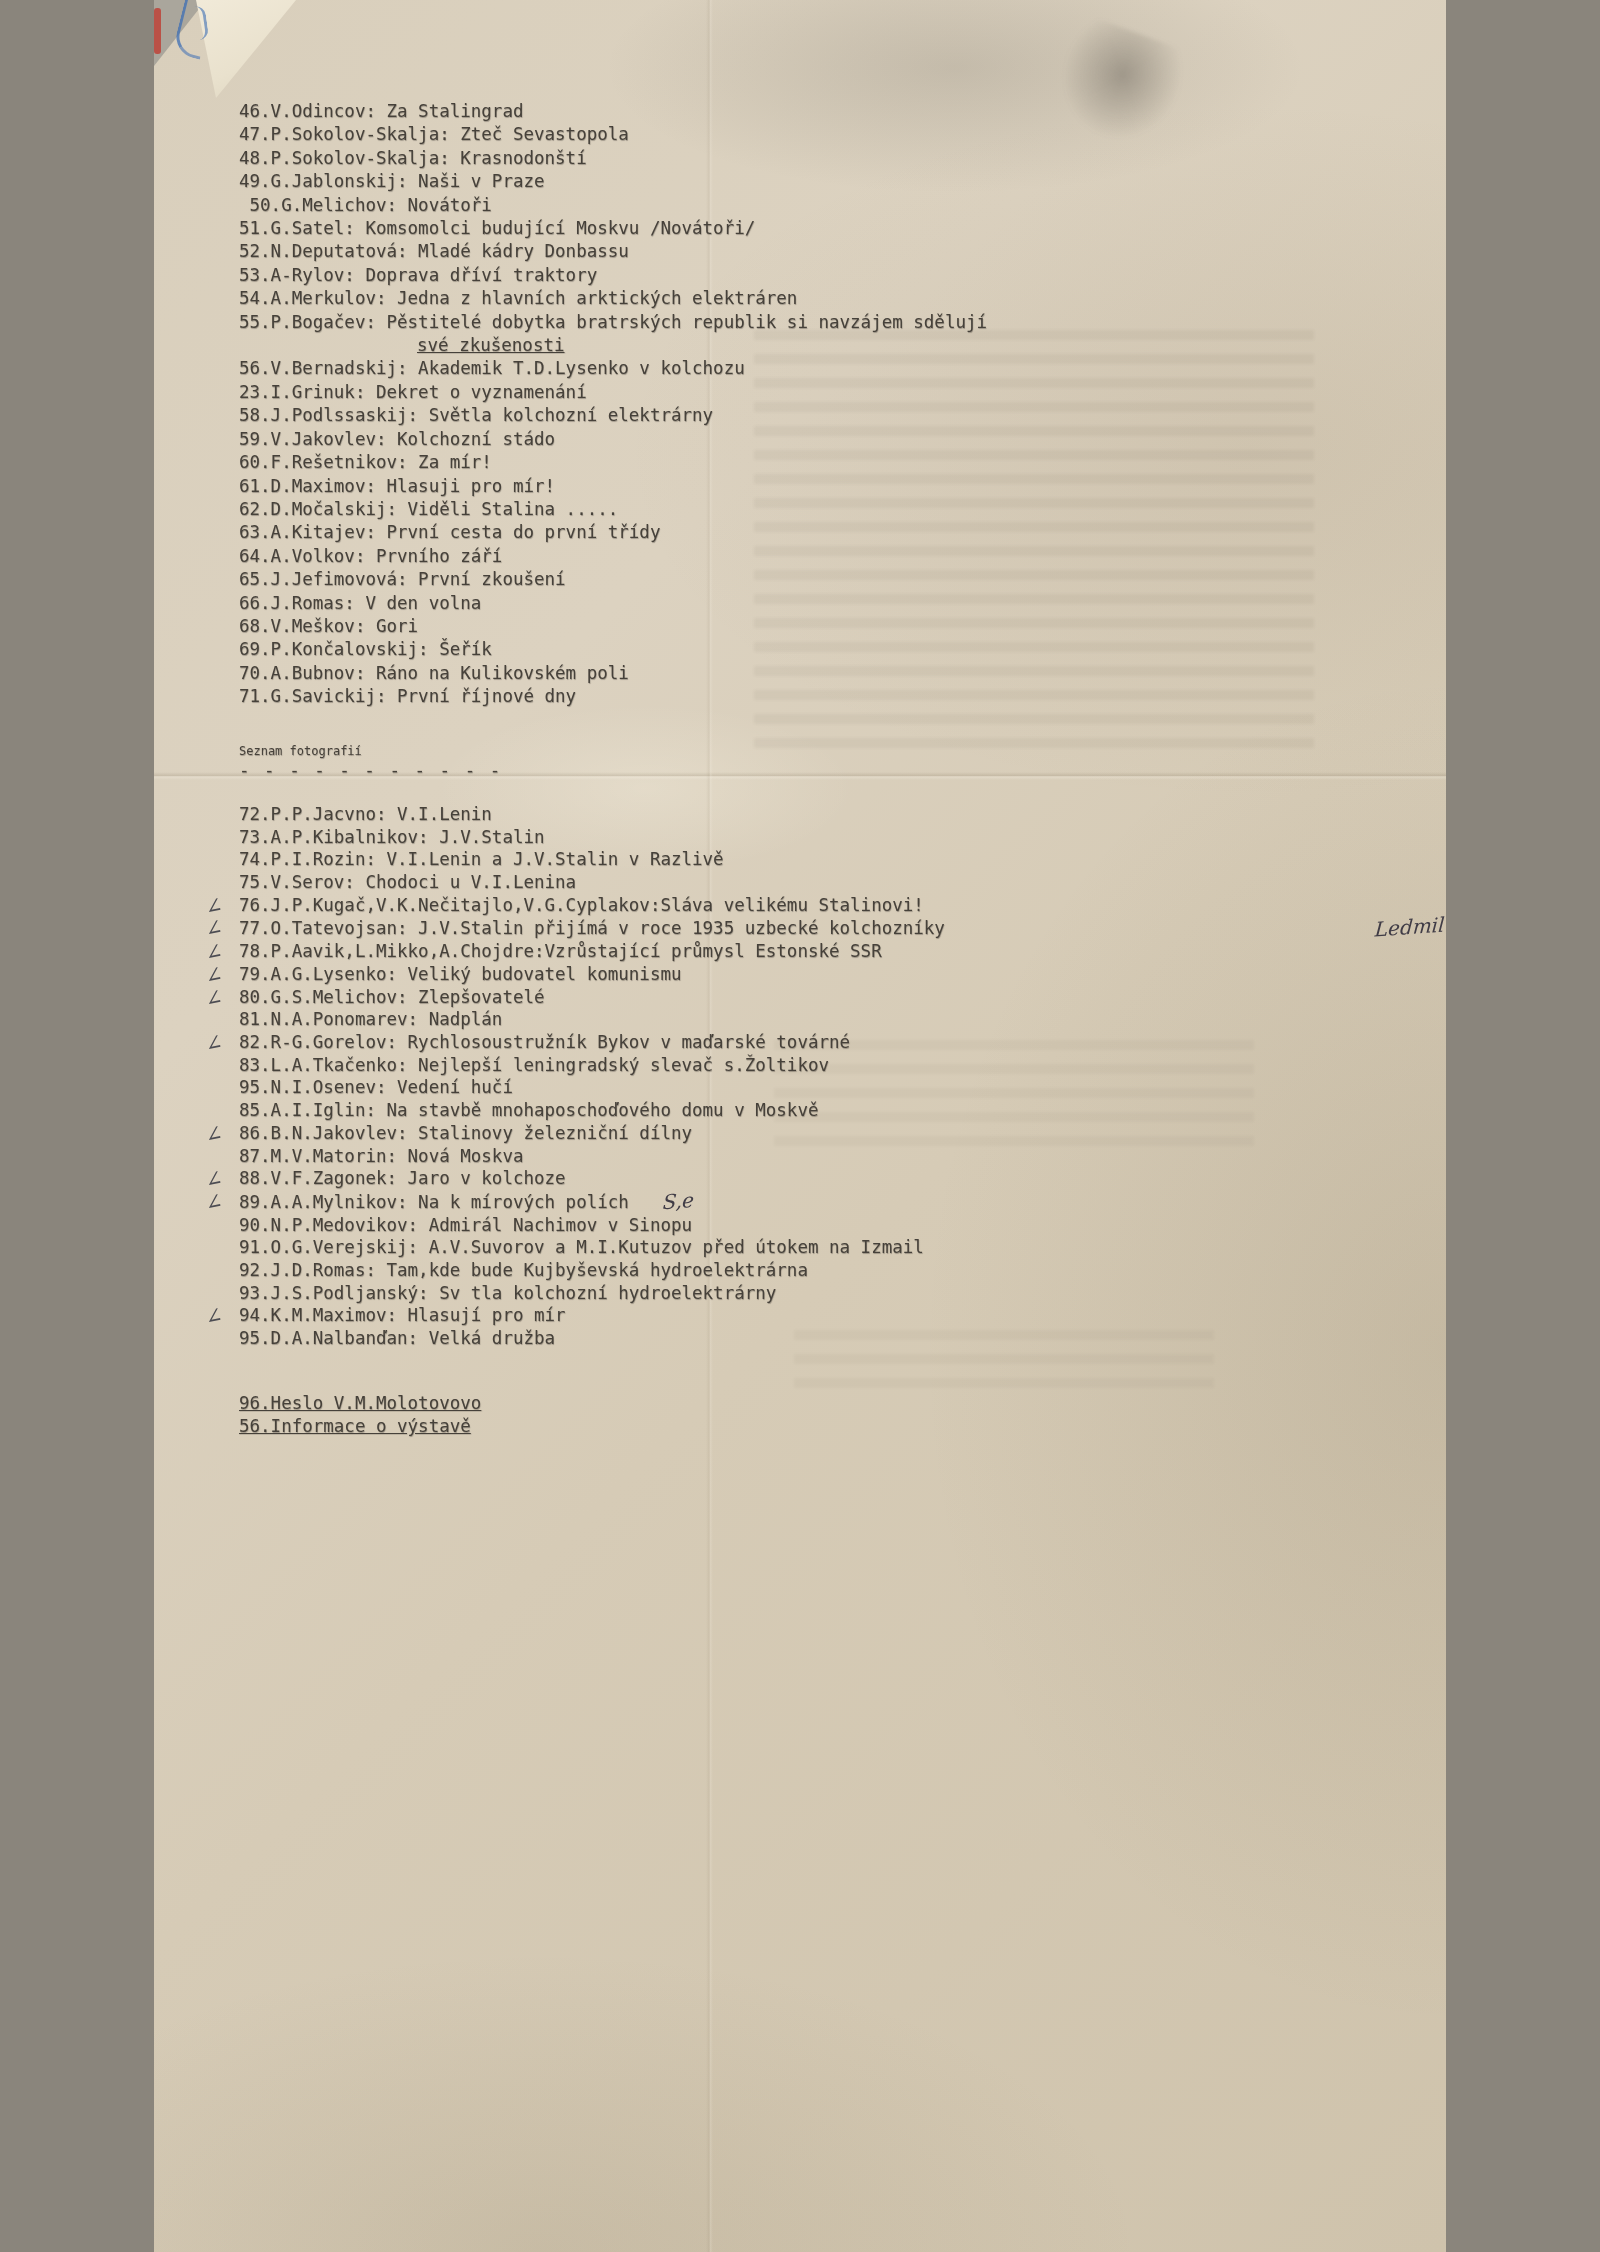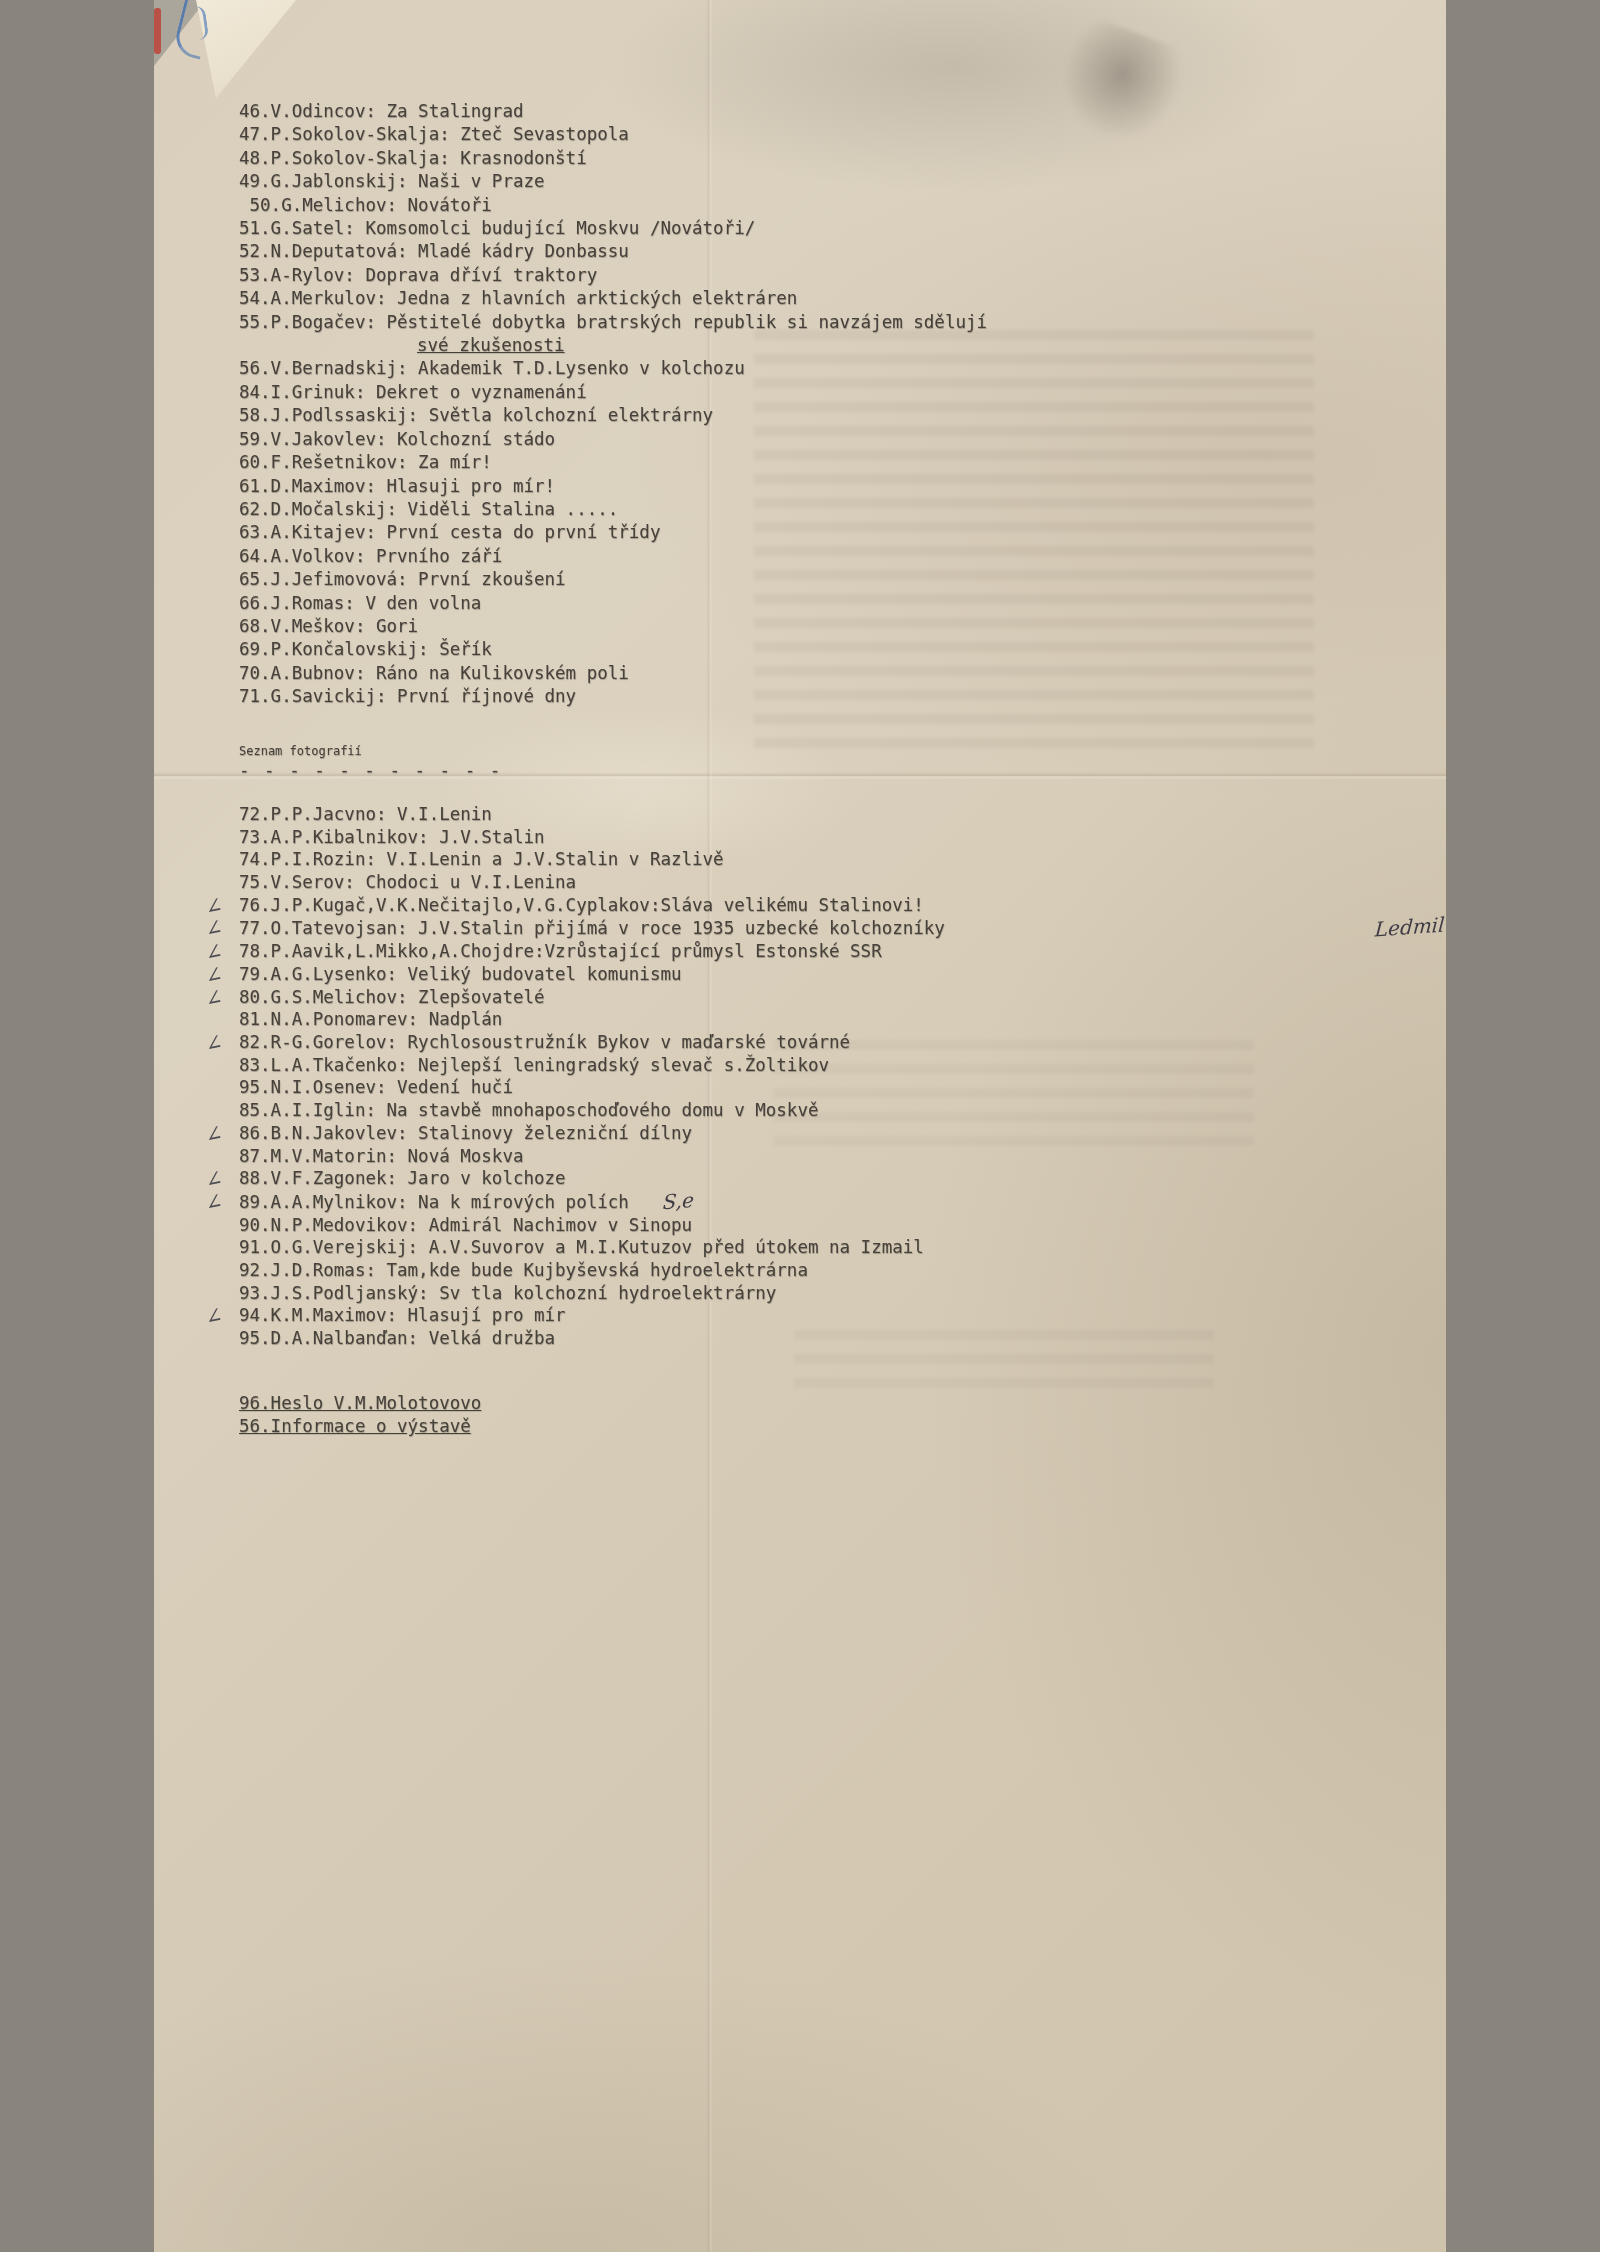--- a/index.html
+++ b/index.html
@@ -91,21 +91,21 @@
         <div class="line"><span>47.P.Sokolov-Skalja: Zteč Sevastopola</span></div>
         <div class="line"><span>48.P.Sokolov-Skalja: Krasnodonští</span></div>
         <div class="line"><span>49.G.Jablonskij: Naši v Praze</span></div>
         <div class="line"><span> 50.G.Melichov: Novátoři</span></div>
         <div class="line"><span>51.G.Satel: Komsomolci budující Moskvu /Novátoři/</span></div>
         <div class="line"><span>52.N.Deputatová: Mladé kádry Donbassu</span></div>
         <div class="line"><span>53.A-Rylov: Doprava dříví traktory</span></div>
         <div class="line"><span>54.A.Merkulov: Jedna z hlavních arktických elektráren</span></div>
         <div class="line"><span>55.P.Bogačev: Pěstitelé dobytka bratrských republik si navzájem sdělují</span><div class="wrap2">své zkušenosti</div></div>
         <div class="line"><span>56.V.Bernadskij: Akademik T.D.Lysenko v kolchozu</span></div>
-        <div class="line"><span>84.I.Grinuk: Dekret o vyznamenání</span></div>
+        <div class="line"><span>23.I.Grinuk: Dekret o vyznamenání</span></div>
         <div class="line"><span>58.J.Podlssaskij: Světla kolchozní elektrárny</span></div>
         <div class="line"><span>59.V.Jakovlev: Kolchozní stádo</span></div>
         <div class="line"><span>60.F.Rešetnikov: Za mír!</span></div>
         <div class="line"><span>61.D.Maximov: Hlasuji pro mír!</span></div>
         <div class="line"><span>62.D.Močalskij: Viděli Stalina .....</span></div>
         <div class="line"><span>63.A.Kitajev: První cesta do první třídy</span></div>
         <div class="line"><span>64.A.Volkov: Prvního září</span></div>
         <div class="line"><span>65.J.Jefimovová: První zkoušení</span></div>
         <div class="line"><span>66.J.Romas: V den volna</span></div>
         <div class="line"><span>68.V.Meškov: Gori</span></div>

